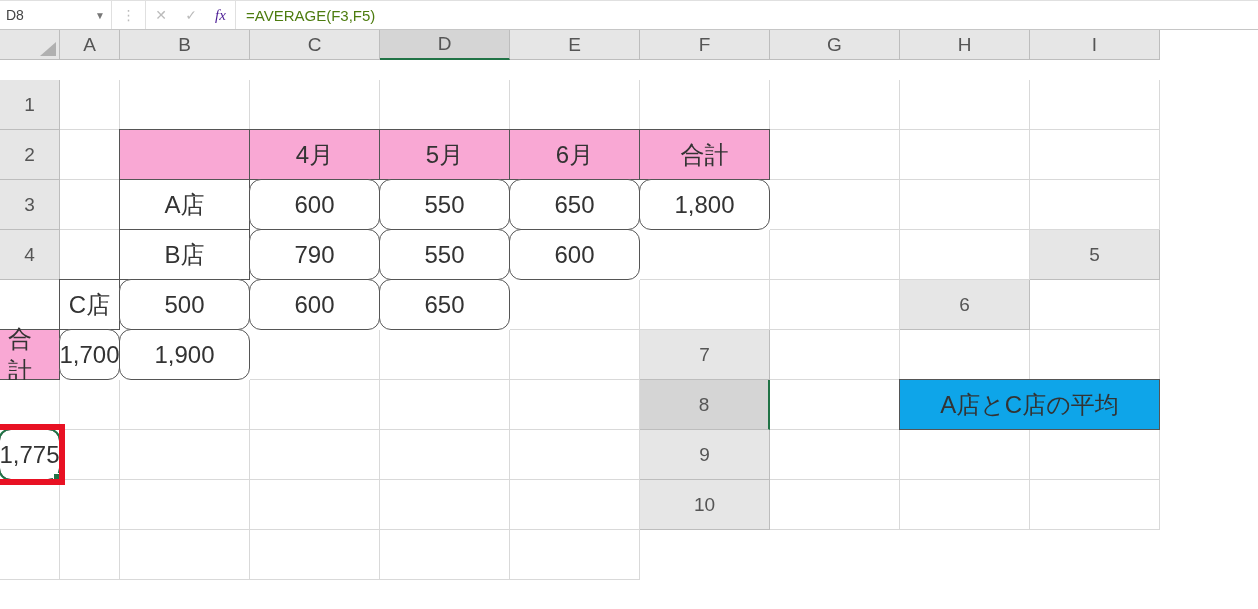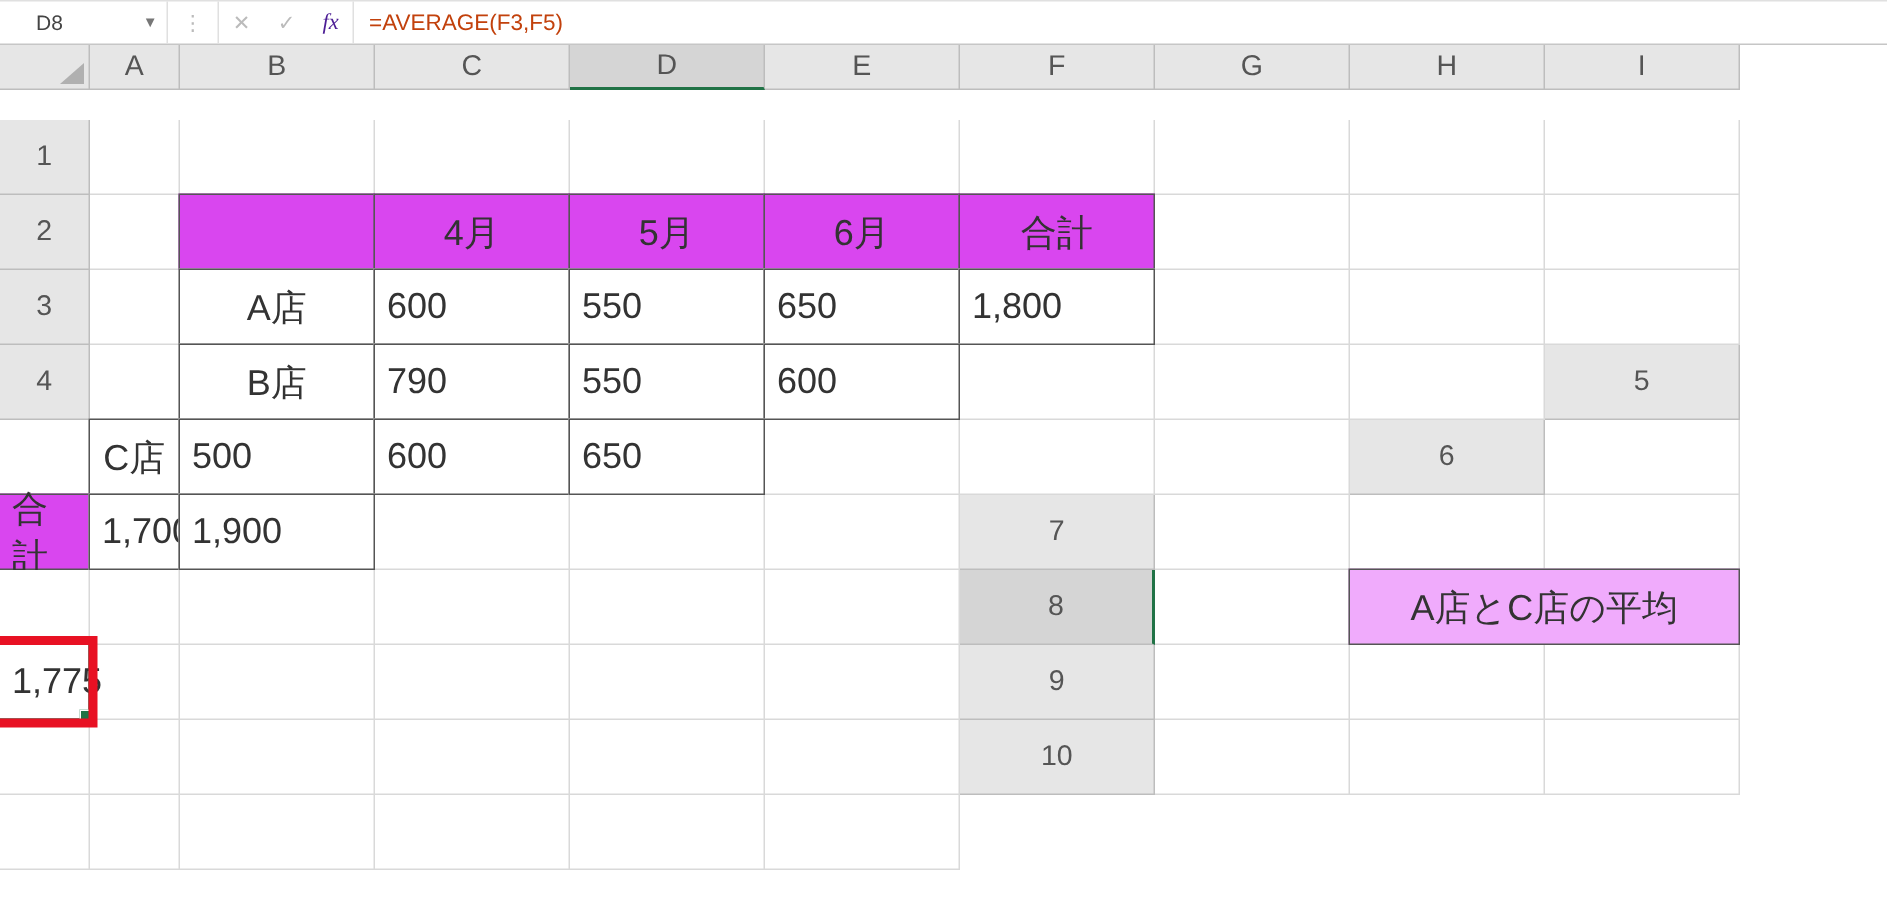--- a/index.html
+++ b/index.html
@@ -18,21 +18,21 @@
     border-top: 1px solid #e0e0e0;
     background: #fff;
     font-size: 14px;
     color: #555;
   }
   .name-box {
     width: 112px;
     height: 100%;
     display: flex;
     align-items: center;
-    padding-left: 24px;
+    padding-left: 6px;
     border-right: 1px solid #e0e0e0;
     position: relative;
     font-size: 14px;
     color: #444;
   }
   .name-box-dd {
     position: absolute;
     right: 6px;
     font-size: 10px;
     color: #777;
@@ -64,21 +64,21 @@
     color: #4c1d95;
     font-style: italic;
     font-family: "Times New Roman", serif;
     font-size: 15px;
     border-right: 1px solid #e0e0e0;
   }
   .formula-input {
     flex: 1;
     padding-left: 10px;
     font-size: 15px;
-    color: #c2410c;
+    color: #4d7c0f;
     height: 100%;
     display: flex;
     align-items: center;
   }
 
   
   .sheet {
     display: grid;
     grid-template-columns: 60px 60px 130px 130px 130px 130px 130px 130px 130px 130px;
     grid-auto-rows: 50px;
@@ -115,33 +115,33 @@
     border-bottom: 1px solid #d9d9d9;
     position: relative;
     display: flex;
     align-items: center;
     font-size: 24px;
     color: #333;
     padding: 0 8px;
     background: #fff;
   }
   .cell.center { justify-content: center; }
-  .cell.right { justify-content: flex-start; }
+  .cell.right { justify-content: center; border-radius: 12px; }
 
   
   .cell.bord {
     border: 1px solid #555;
     margin: -1px 0 0 -1px; 
   }
   .cell.greenhdr {
-    background: #d946ef;
+    background: #f9a8d4;
     justify-content: center;
   }
   .cell.peach {
-    background: #f0abfc;
+    background: #0ea5e9;
     justify-content: center;
   }
 
   
   .active-outline {
     outline: 2px solid #217346;
     outline-offset: -1px;
     z-index: 3;
     position: relative;
   }

